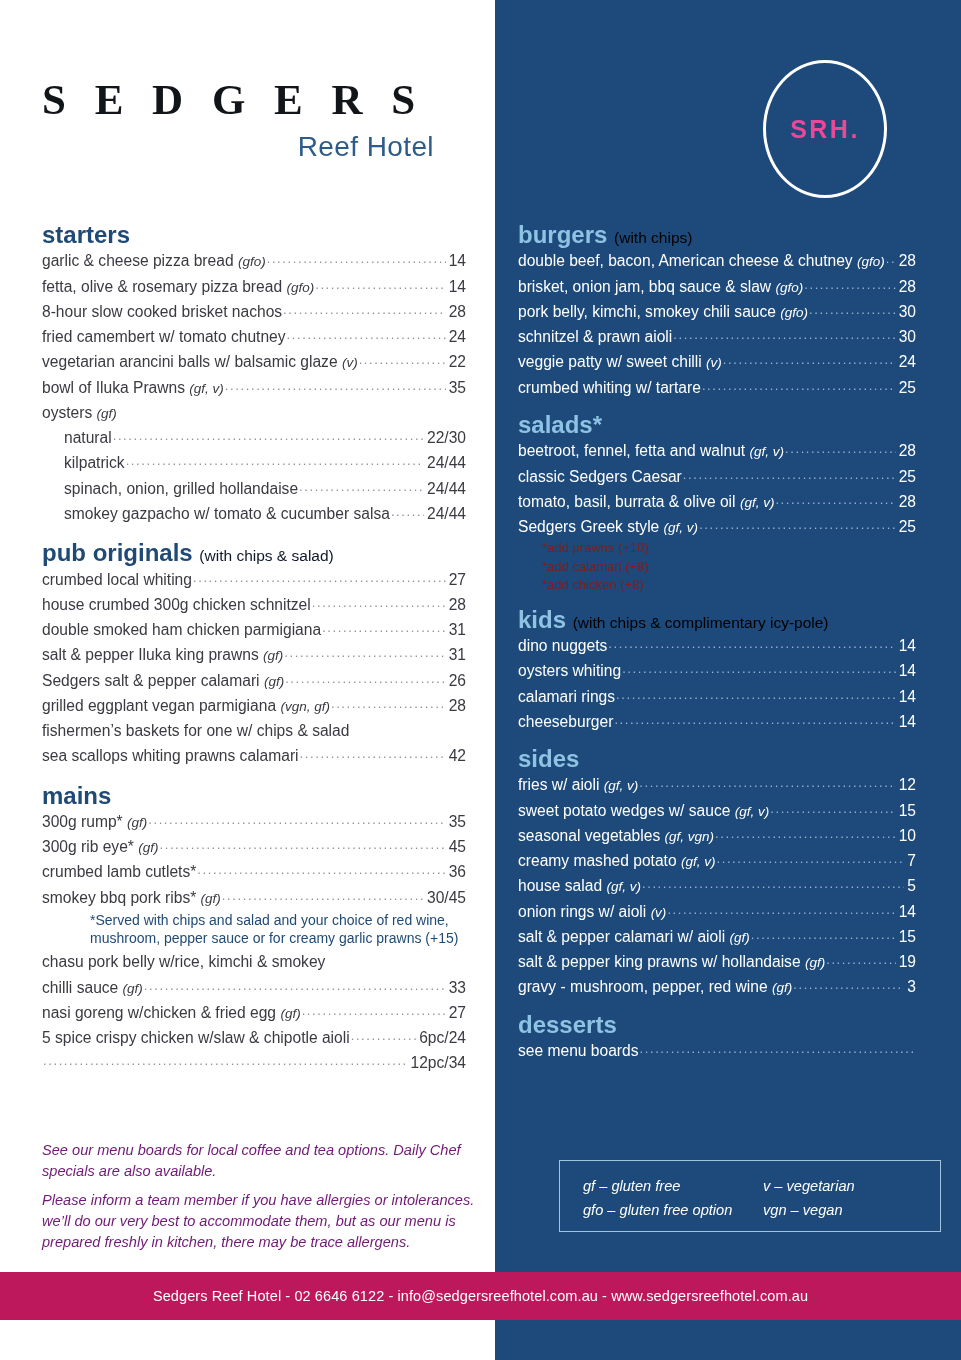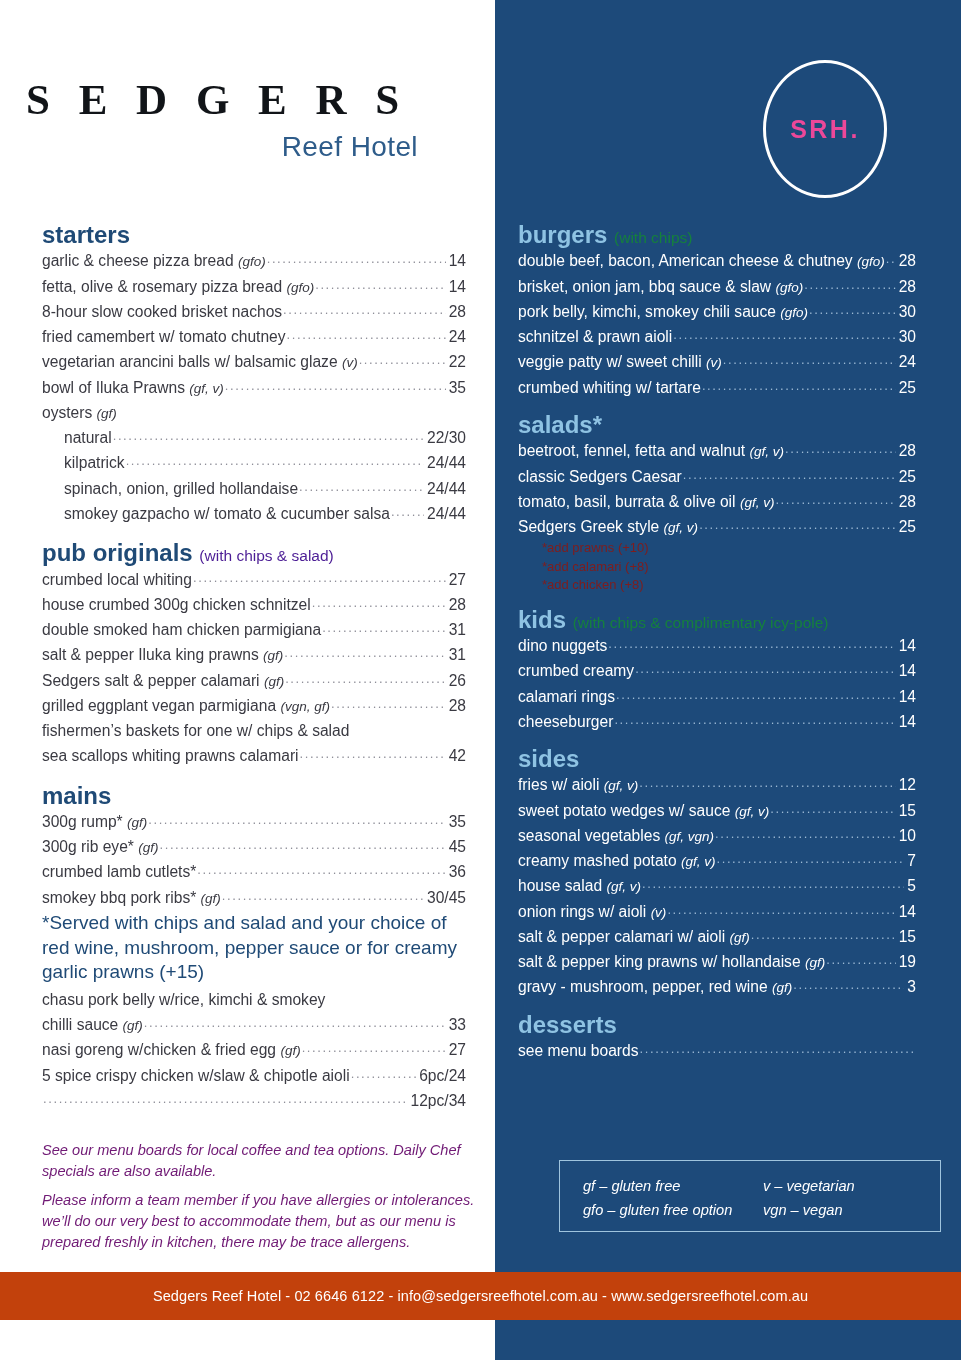--- a/index.html
+++ b/index.html
@@ -35,36 +35,36 @@
     width: 495px;
     height: 1360px;
     background: #ffffff;
   }
   .footer-band {
     position: absolute;
     left: 0;
     top: 1272px;
     width: 961px;
     height: 48px;
-    background: #c2410c;
+    background: #be185d;
     display: flex;
     align-items: center;
     justify-content: center;
   }
   .footer-text {
     color: #ffffff;
     font-size: 14.5px;
     letter-spacing: 0.1px;
     white-space: nowrap;
   }
 
   
   .brand {
     position: absolute;
-    left: 26px;
+    left: 42px;
     top: 78px;
     width: 420px;
   }
   .brand-name {
     font-size: 43px;
     font-weight: bold;
     color: #111418;
     letter-spacing: 9px;
     line-height: 1;
     font-family: "Liberation Serif", serif;
@@ -122,22 +122,22 @@
     font-size: 24px;
   }
   .col-right h2.sec {
     color: #8fc3e3;
     font-size: 24px;
   }
   .sec-note {
     font-weight: normal;
     font-size: 15.5px;
   }
-  .col-left .sec-note { color: #4c1d95; }
-  .col-right .sec-note { color: #15803d; }
+  .col-left .sec-note { color: #0f172a; }
+  .col-right .sec-note { color: #000000; }
 
   .sec-block { margin-bottom: 2px; }
   .sec-gap-1 { margin-top: 14px; }
   .sec-gap-2 { margin-top: 12px; }
 
   
   .row {
     display: flex;
     align-items: baseline;
     font-size: 15.6px;
@@ -168,24 +168,25 @@
   .tag {
     font-style: italic;
     font-size: 13.5px;
   }
   .indent { padding-left: 22px; }
   .noleader .leader::before { content: ""; }
 
   
   .footnote {
     color: #1f4a76;
-    font-size: 19px;
+    font-size: 14px;
     line-height: 1.3;
     margin-top: 1px;
     margin-bottom: 2px;
+    margin-left: 48px;
   }
 
   
   .addon {
     color: #7f1d1d;
     font-size: 13px;
     line-height: 1.42;
     padding-left: 24px;
   }
 
@@ -451,21 +452,21 @@
         <div class="addon">*add chicken (+8)</div>
       </div>
       <div class="sec-block sec-gap-2">
         <h2 class="sec"><span>kids</span> <span class="sec-note">(with chips &amp; complimentary icy-pole)</span></h2>
         <div class="row">
           <span class="nm">dino nuggets</span>
           <span class="leader"></span>
           <span class="pr">14</span>
         </div>
         <div class="row">
-          <span class="nm">crumbed creamy </span>
+          <span class="nm">oysters whiting </span>
           <span class="leader"></span>
           <span class="pr">14</span>
         </div>
         <div class="row">
           <span class="nm">calamari rings</span>
           <span class="leader"></span>
           <span class="pr">14</span>
         </div>
         <div class="row">
           <span class="nm">cheeseburger </span>

